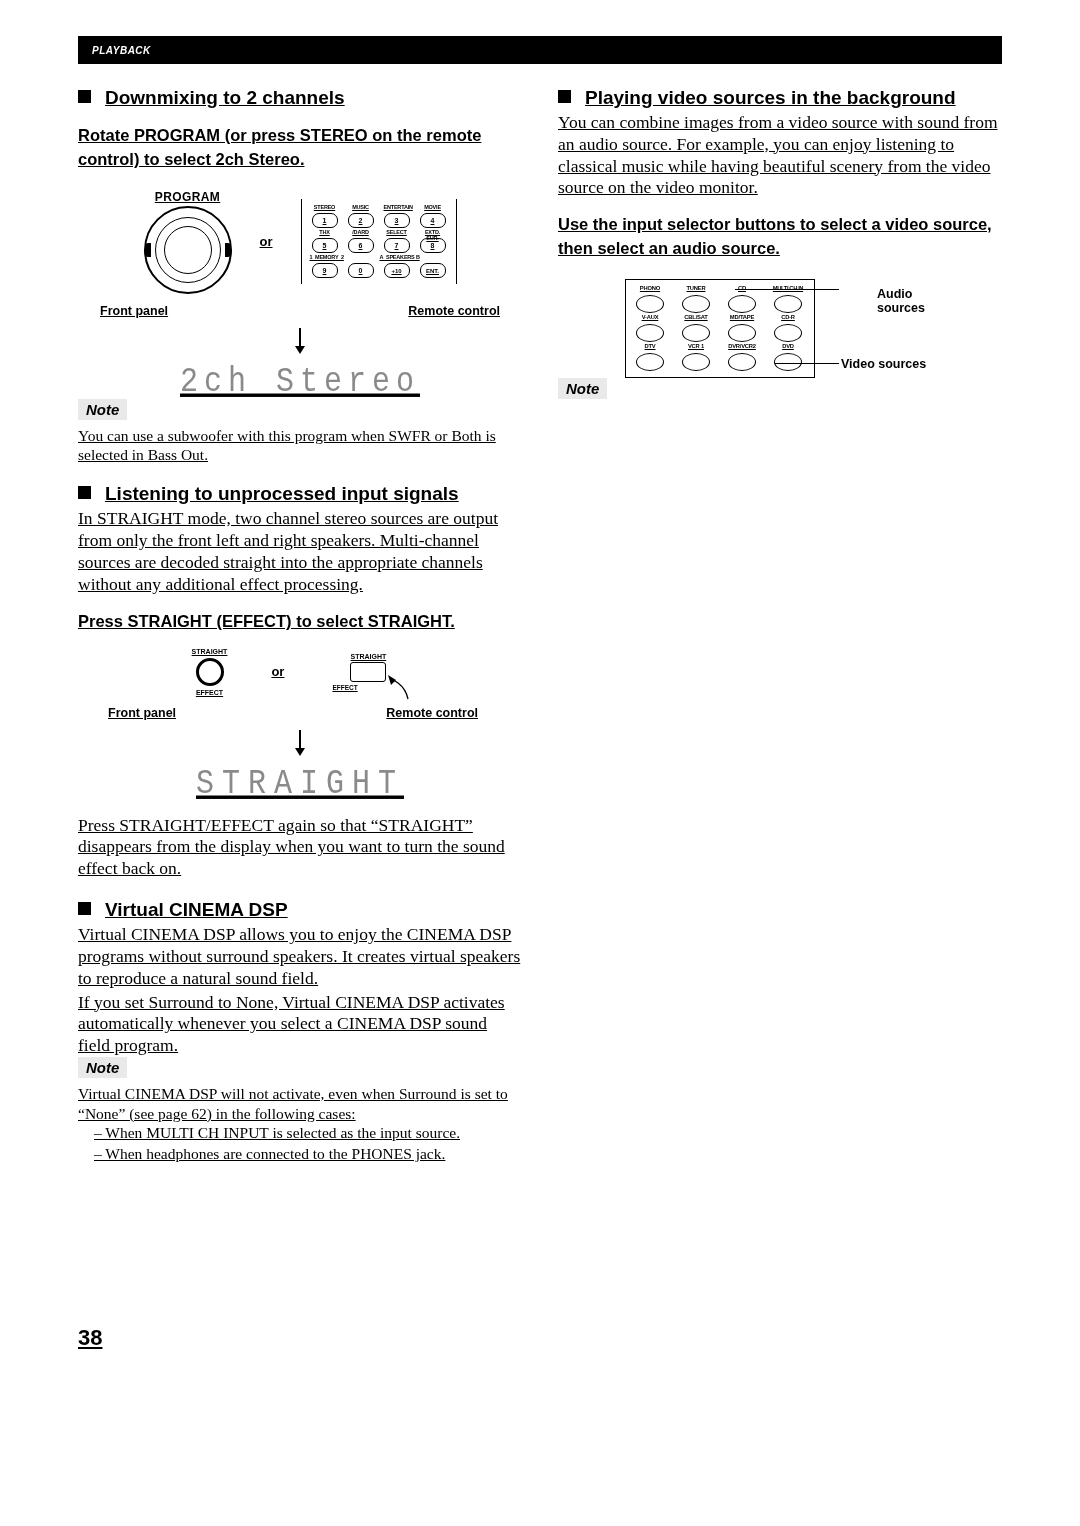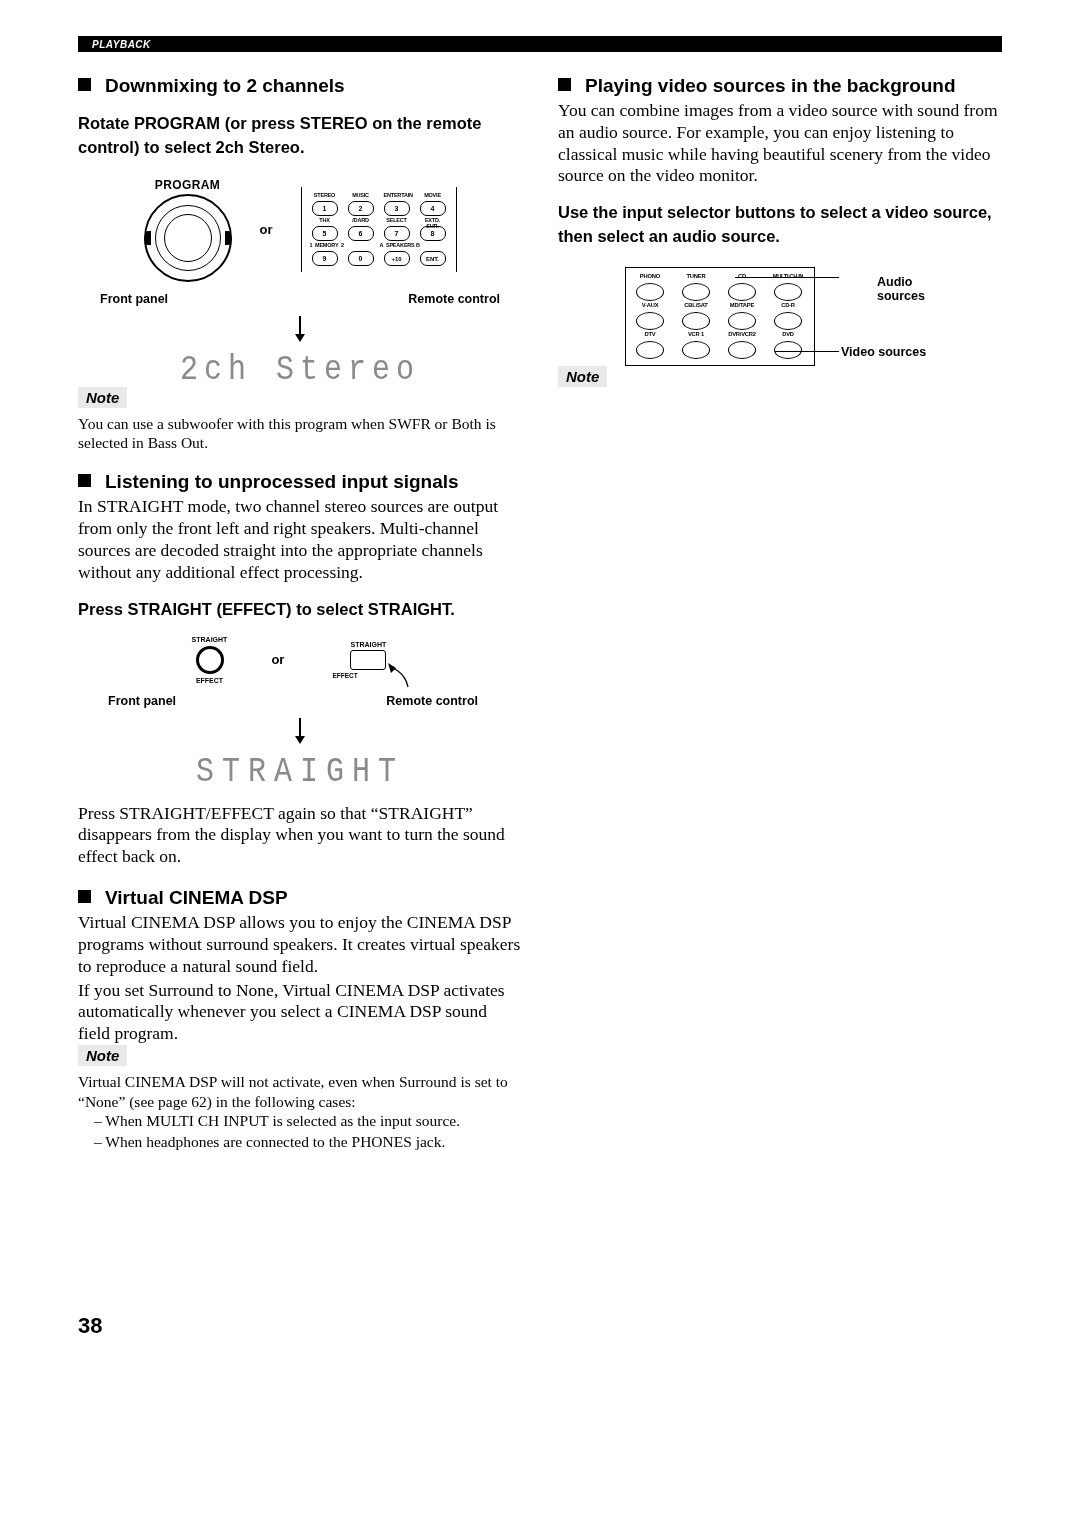--- a/index.html
+++ b/index.html
@@ -9,38 +9,39 @@
     font-family: "Times New Roman", Times, serif;
     color: #000;
     width: 1080px;
   }
   .page {
     padding: 36px 78px 40px 78px;
     box-sizing: border-box;
   }
   .header-bar {
     background: #000;
-    height: 16px;
+    height: 28px;
     width: 100%;
     margin-bottom: 4px;
     display: flex;
     align-items: center;
   }
   .header-chip {
     color: #fff;
     font-family: Arial, Helvetica, sans-serif;
     font-size: 10px;
     font-weight: bold;
     font-style: italic;
     letter-spacing: 0.5px;
     padding-left: 14px;
   }
   .columns {
     display: flex;
     gap: 36px;
+    text-decoration: underline;
   }
   .col {
     flex: 1 1 0;
     min-width: 0;
   }
   .sec-head {
     display: flex;
     align-items: flex-start;
     gap: 14px;
     margin-top: 18px;

